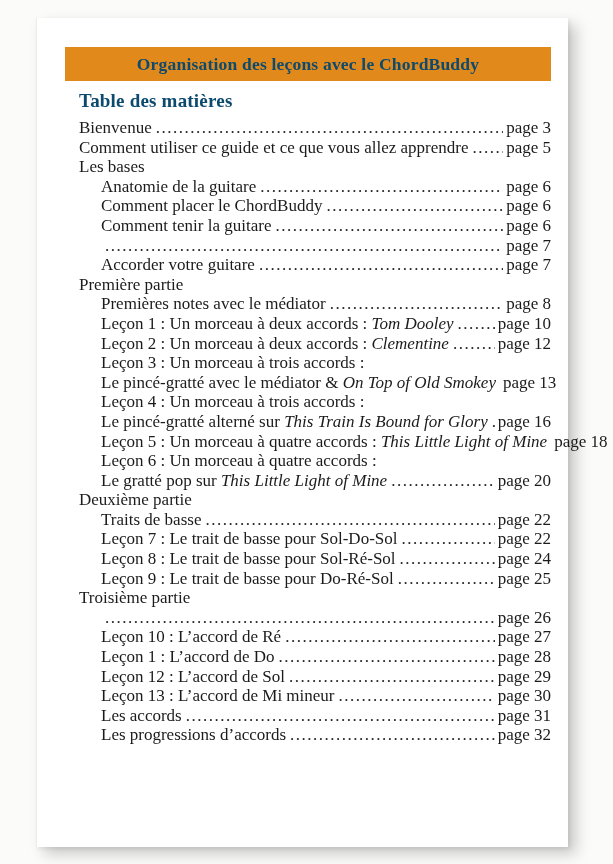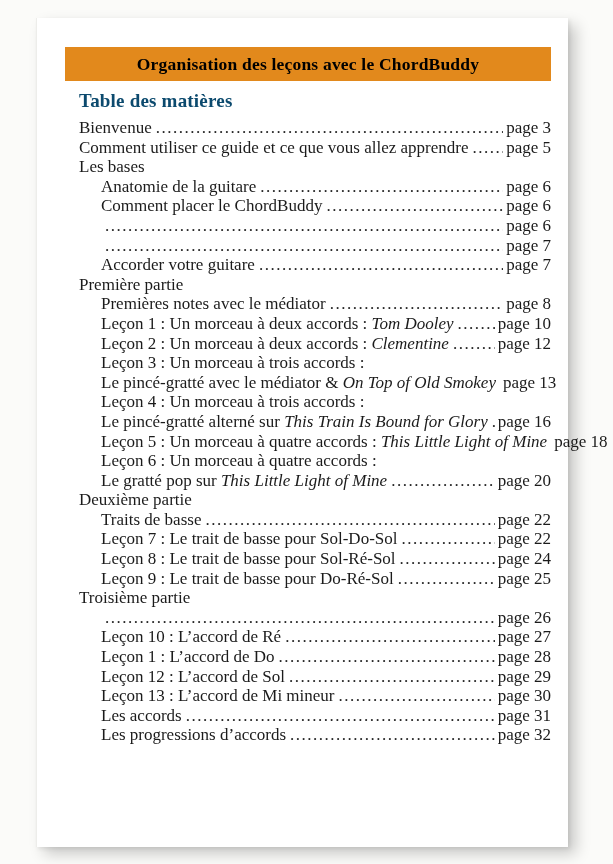--- a/index.html
+++ b/index.html
@@ -49,21 +49,21 @@
     letter-spacing:1.5px;color:#262626;
   }
   .toc-page{flex:0 0 auto;}
 </style>
 </head>
 <body>
 
 <div class="sheet">
 
   <div class="banner" style="background: rgb(226, 137, 28);">
-    <h1 class="banner-title" style="color: #000000;">Organisation des leçons avec le ChordBuddy</h1>
+    <h1 class="banner-title" style="color: #0c4a6e;">Organisation des leçons avec le ChordBuddy</h1>
   </div>
 
   <div class="page-title">Table des matières</div>
 
   <div class="toc">
       <div class="toc-row indent-0">
         <span class="toc-text"><span>Bienvenue</span></span>
         <span class="dots">............................................................................................................................................................................................................................</span>
         <span class="toc-page">page 3</span>
       </div>
@@ -79,20 +79,21 @@
         <span class="toc-text"><span>Anatomie de la guitare</span></span>
         <span class="dots">............................................................................................................................................................................................................................</span>
         <span class="toc-page">page 6</span>
       </div>
       <div class="toc-row indent-1">
         <span class="toc-text"><span>Comment placer le ChordBuddy</span></span>
         <span class="dots">............................................................................................................................................................................................................................</span>
         <span class="toc-page">page 6</span>
       </div>
       <div class="toc-row indent-1">
+        <span class="toc-text"><span>Comment tenir la guitare</span></span>
         <span class="dots">............................................................................................................................................................................................................................</span>
         <span class="toc-page">page 6</span>
       </div>
       <div class="toc-row indent-1">
         <span class="dots">............................................................................................................................................................................................................................</span>
         <span class="toc-page">page 7</span>
       </div>
       <div class="toc-row indent-1">
         <span class="toc-text"><span>Accorder votre guitare</span></span>
         <span class="dots">............................................................................................................................................................................................................................</span>

